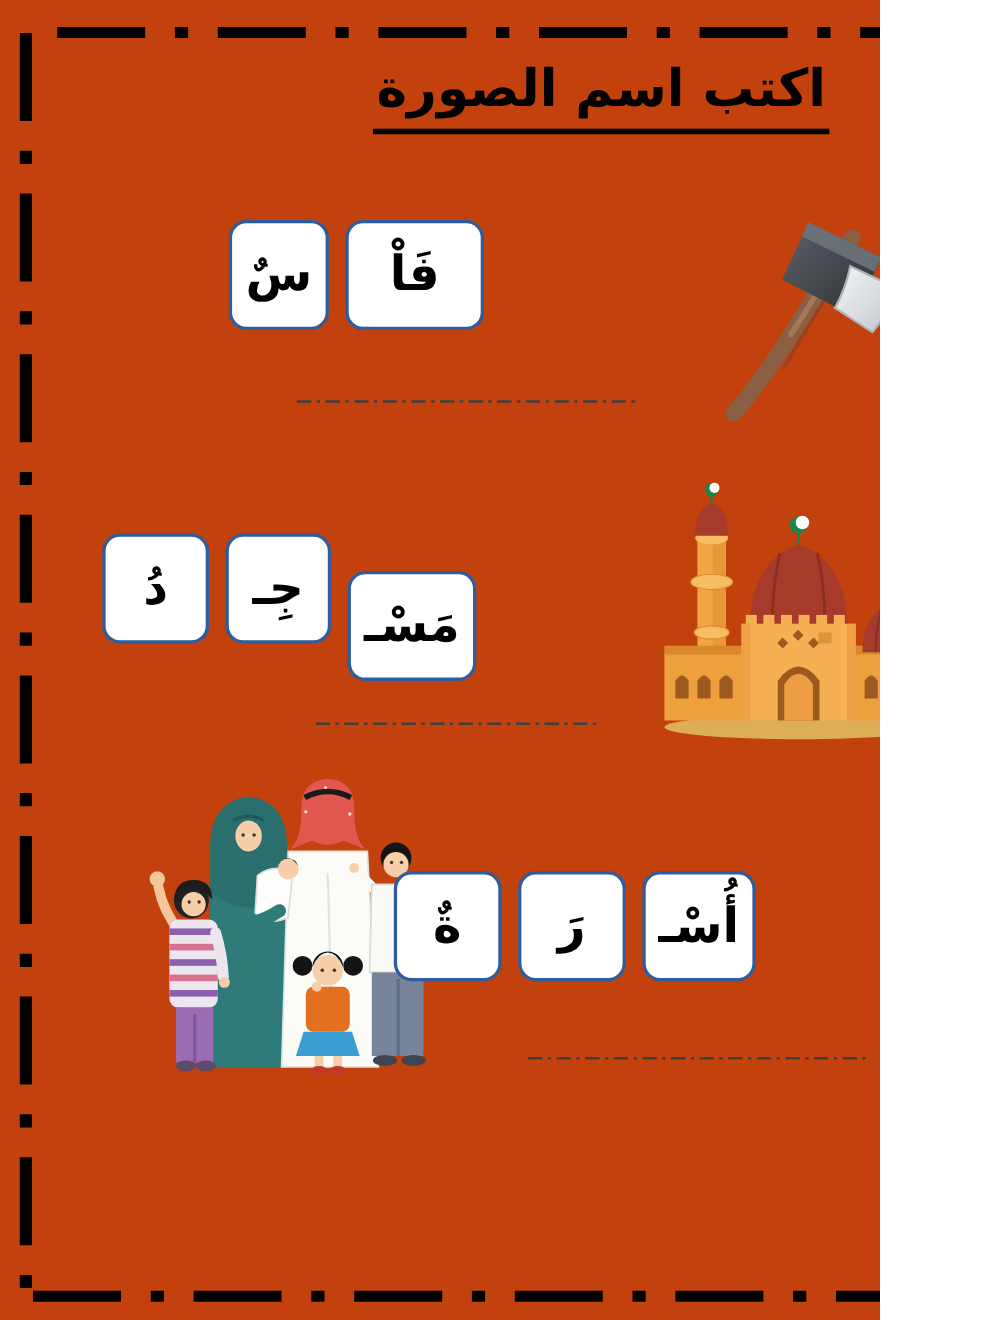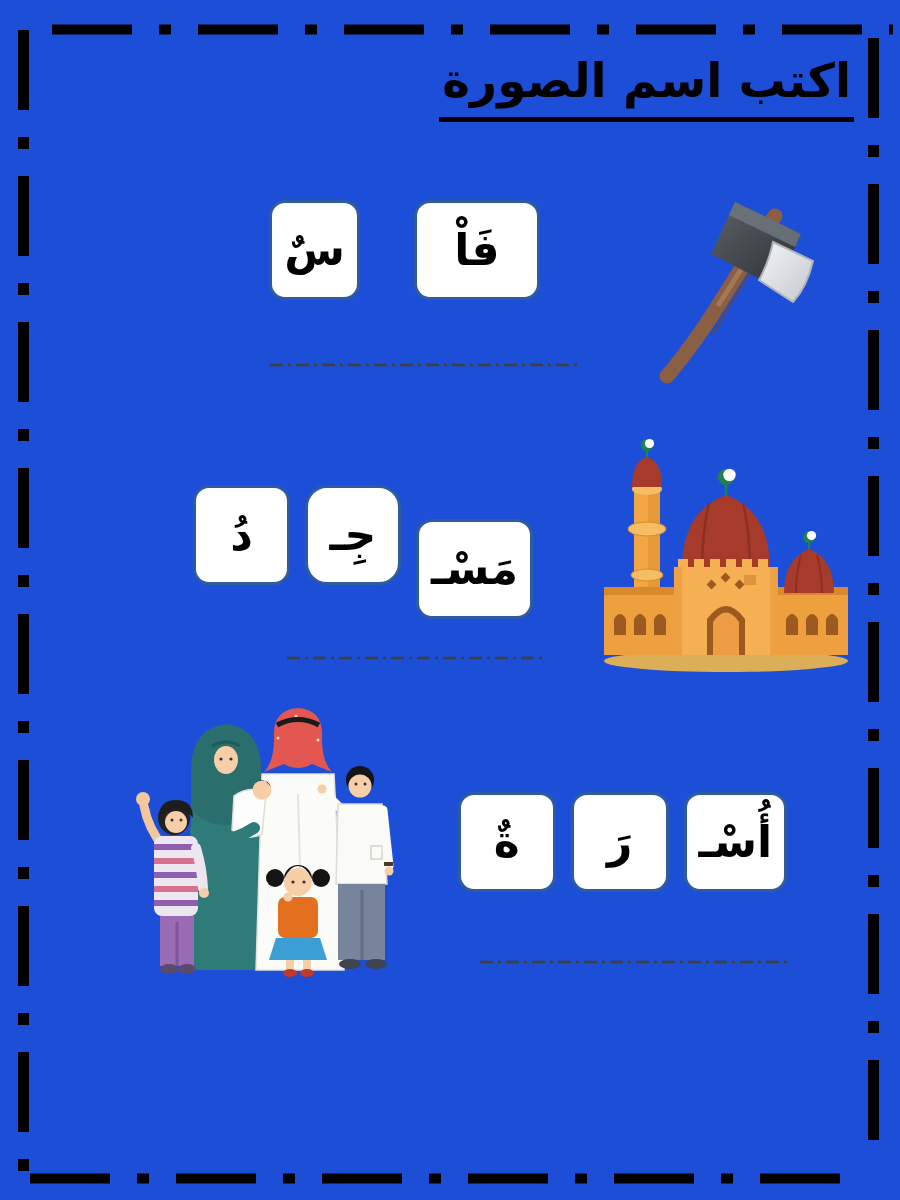--- a/index.html
+++ b/index.html
@@ -3,37 +3,37 @@
 <meta charset="utf-8">
 <style>
   :root{
     --page-border:#000000;
     --syllable-box-border:#2f5c9e;
     --writing-line:#3f3f3f;
     --text:#000000;
   }
   html,body{margin:0;padding:0;background:#ffffff;}
   .page{
-    position:relative;width:900px;height:1200px;background:#1d4ed8;
+    position:relative;width:800px;height:1200px;background:#c2410c;
     overflow:hidden;font-family:"DejaVu Sans",sans-serif;color:var(--text);
   }
   .border-svg{position:absolute;left:0;top:0;width:900px;height:1200px;pointer-events:none;}
   .page-title{
     position:absolute;top:52px;right:46px;direction:rtl;
     font-size:47px;font-weight:800;line-height:1.25;color:var(--text);
     border-bottom:5px solid var(--text);padding:0 3px 6px 3px;
   }
   .boxes{position:absolute;display:flex;direction:rtl;gap:15px;}
   .sbox{
     box-sizing:border-box;min-width:90px;height:100px;padding:0 12px;
     border:3px solid var(--syllable-box-border);border-radius:16px;background:#ffffff;
     display:flex;align-items:center;justify-content:center;
     font-size:44px;font-weight:700;direction:rtl;line-height:1;color:var(--text);
   }
-  .sbox.wide{min-width:126px;margin-left:39px;}
+  .sbox.wide{min-width:126px;}
   .wline{position:absolute;height:6px;}
   .illus{position:absolute;}
 </style>
 </head>
 <body>
 
 <div class="page">
 
   <svg class="border-svg" width="900" height="1200">
     <line x1="23.5" y1="30" x2="23.5" y2="1183" stroke="#000" stroke-width="11" stroke-dasharray="80 27 12 27"></line>
@@ -71,21 +71,21 @@
       <path d="M158,50 L198,69 Q192,95 178,110 L144,88 Q154,70 158,50 Z" fill="url(#axeblade)" stroke="#aeb4ba" stroke-width="2"></path>
     </g>
   </svg>
 
   <svg class="wline" style="left:270px;top:362px;" width="312" height="6">
     <line x1="0" y1="3" x2="312" y2="3" stroke="#3f3f3f" stroke-width="2.4" stroke-dasharray="13 5 3 5"></line>
   </svg>
 
   <div class="boxes" style="top:485px;right:367px;">
     <div class="sbox" style="min-width:106px;margin-top:34px;">مَسْـ</div>
-    <div class="sbox" style="min-width:96px;border-radius:22px;">جِـ</div>
+    <div class="sbox" style="min-width:96px;">جِـ</div>
     <div class="sbox" style="min-width:97px;">دُ</div>
   </div>
 
   <svg class="illus" style="left:598px;top:437px;" width="258" height="238" viewBox="0 0 258 238">
     <ellipse cx="128" cy="224" rx="122" ry="11" fill="#dcae58"></ellipse>
 
     <g>
       <rect x="36" y="50" width="26" height="166" fill="#f2a545"></rect>
       <rect x="50" y="50" width="12" height="166" fill="#e08f2e" opacity="0.6"></rect>
       <ellipse cx="49" cy="92" rx="19" ry="7" fill="#f7bd62" stroke="#d98c2a" stroke-width="1"></ellipse>

